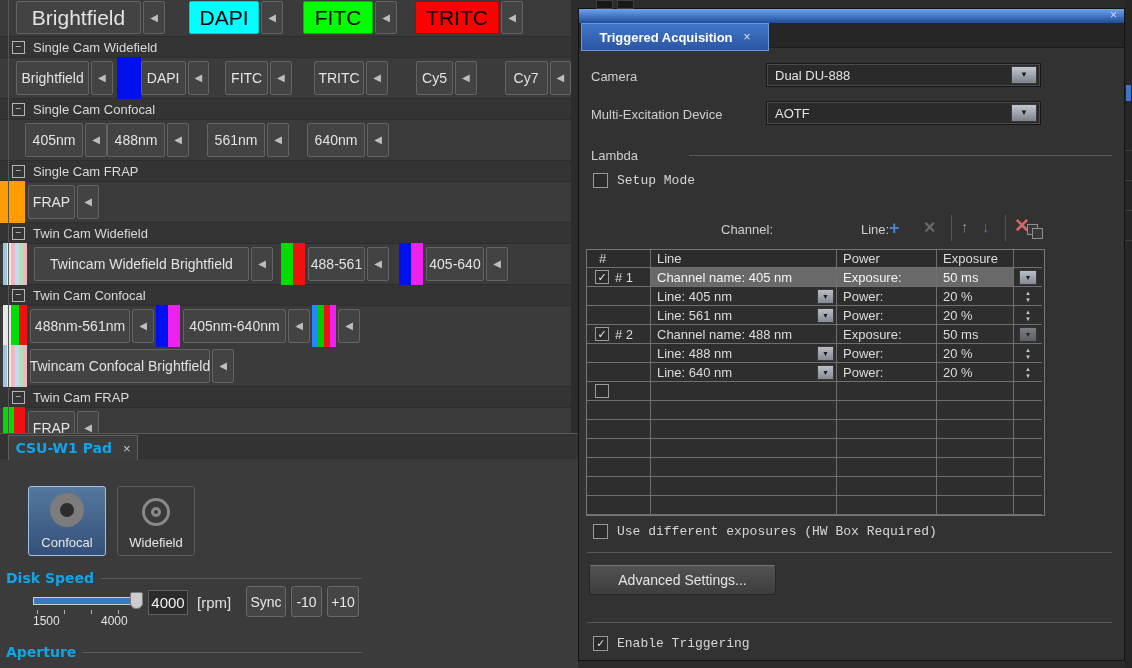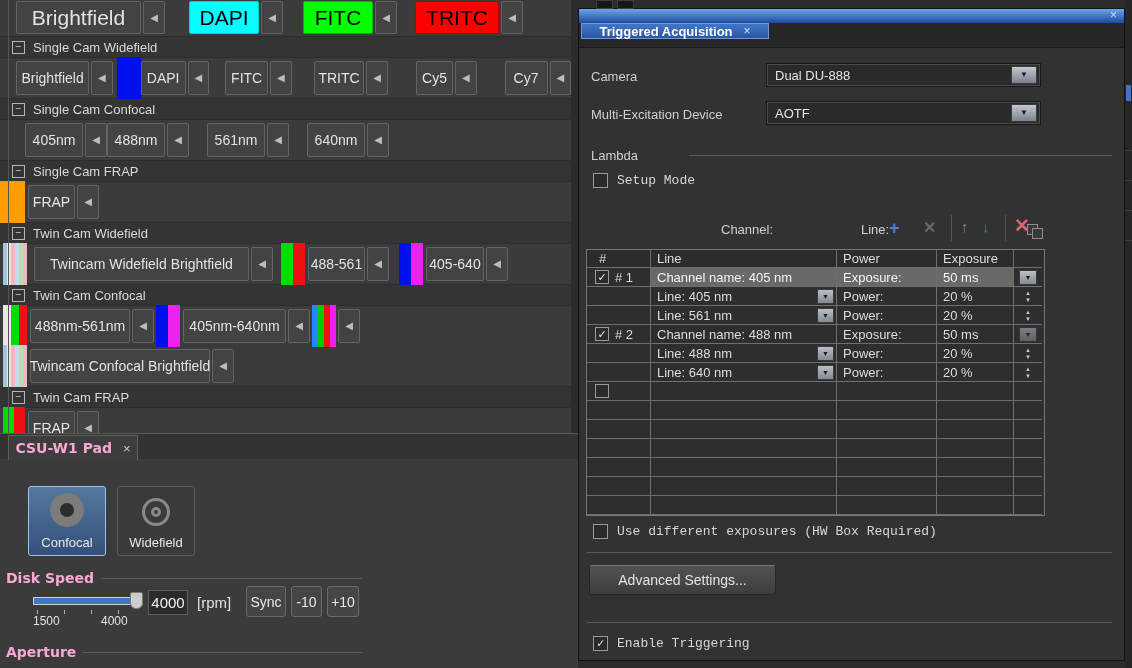--- a/index.html
+++ b/index.html
@@ -26,21 +26,21 @@
        text-align:center;flex:none;}
   .chrow{height:40px;display:flex;align-items:center;}
   .swatch{width:24px;height:42px;display:flex;flex:none;}
   .swatch div{flex:1;}
   .btn.sel{background:#d7d7d7;color:#0b0b0b;border-color:#efefef;text-decoration:underline;font-size:14px;}
   
   #left-bottom{left:0;top:433px;width:578px;height:235px;background:#3b3b3b;border-top:1px solid #5a5a5a;box-sizing:border-box;}
   .tabstrip{height:25px;background:#333;position:relative;}
   .csutab{position:absolute;left:8px;top:1px;width:130px;height:25px;background:#3d3d3d;border:1px solid #5f5f5f;
        border-bottom:none;display:flex;align-items:center;justify-content:center;gap:11px;box-sizing:border-box;}
-  .boldlbl{font-family:"DejaVu Sans",sans-serif;font-weight:bold;font-size:14px;color:#f9a8d4;white-space:nowrap;}
+  .boldlbl{font-family:"DejaVu Sans",sans-serif;font-weight:bold;font-size:14px;color:#0ea5e9;white-space:nowrap;}
   .xsm{color:#c9c9c9;font-size:13px;line-height:13px;}
   .sect-title{position:absolute;display:flex;align-items:center;}
   .hline{height:1px;background:#5a5a5a;margin-left:7px;}
   .obsbtn{position:absolute;width:78px;height:70px;background:#3a3a3a;border:1px solid #5c5c5c;border-radius:3px;
        box-sizing:border-box;display:flex;flex-direction:column;align-items:center;justify-content:flex-end;padding-bottom:5px;}
   .obsbtn .lbl{font-size:13px;color:#e6e6e6;}
   .obsbtn.sel{background:linear-gradient(#55789e,#34507a);border:1px solid #9dc1ea;}
   .donut{width:34px;height:34px;border-radius:50%;background:#7c7c7c;display:flex;align-items:center;justify-content:center;margin-bottom:8px;}
   .donut .hole{width:14px;height:14px;border-radius:50%;background:#2d2d2d;}
   .rings{width:28px;height:28px;border-radius:50%;border:3px solid #898989;display:flex;align-items:center;justify-content:center;margin-bottom:9px;box-sizing:border-box;}
@@ -53,21 +53,21 @@
   .valbox{position:absolute;left:148px;top:156px;width:40px;height:25px;background:#2b2b2b;border:1px solid #5e5e5e;
        color:#f0f0f0;font-size:15px;display:flex;align-items:center;justify-content:center;box-sizing:border-box;}
   .unit{position:absolute;left:197px;top:160px;font-size:15px;color:#e0e0e0;}
   .padbtn{position:absolute;top:152px;height:31px;background:#454545;border:1px solid #6a6a6a;border-radius:3px;
        color:#e8e8e8;font-size:14px;display:flex;align-items:center;justify-content:center;box-sizing:border-box;}
   
   #win{left:578px;top:8px;width:547px;height:653px;background:#323232;border:1px solid #121212;box-sizing:border-box;}
   .titlebar{position:absolute;left:0;top:0;right:0;height:14px;background:linear-gradient(#6fa3ec,#1c4c9a);}
   .titlebar .x{position:absolute;right:7px;top:0;color:#d6dff0;font-size:12px;line-height:13px;}
   .wtabs{position:absolute;left:0;top:14px;right:0;height:24px;background:#262626;border-bottom:1px solid #1b1b1b;}
-  .wtab{position:absolute;left:2px;top:0;width:188px;height:16px;background:linear-gradient(#4077c8,#2c55a4);
+  .wtab{position:absolute;left:2px;top:0;width:188px;height:28px;background:linear-gradient(#4077c8,#2c55a4);
        border:1px solid #6f97d4;box-sizing:border-box;display:flex;align-items:center;justify-content:center;gap:11px;}
   .wtab .lbl{font-weight:bold;font-size:13px;color:#fff;white-space:nowrap;}
   .wtab .x{color:#d9e4f6;font-size:12px;}
   .flabel{position:absolute;color:#cfcfcf;font-size:13px;white-space:nowrap;}
   .combo{position:absolute;left:187px;width:275px;height:24px;background:#2a2a2a;border:1px solid #171717;
        box-shadow:inset 0 0 0 1px #4b4b4b;display:flex;align-items:center;padding-left:8px;box-sizing:border-box;
        color:#e4e4e4;font-size:13px;}
   .dd{position:absolute;right:3px;top:2px;bottom:2px;width:26px;background:linear-gradient(#c2c7cf,#7c828c);
        border:1px solid #3a3a3a;display:flex;align-items:center;justify-content:center;box-sizing:border-box;}
   .dd span{font-size:8px;color:#1a1a1a;line-height:8px;}

